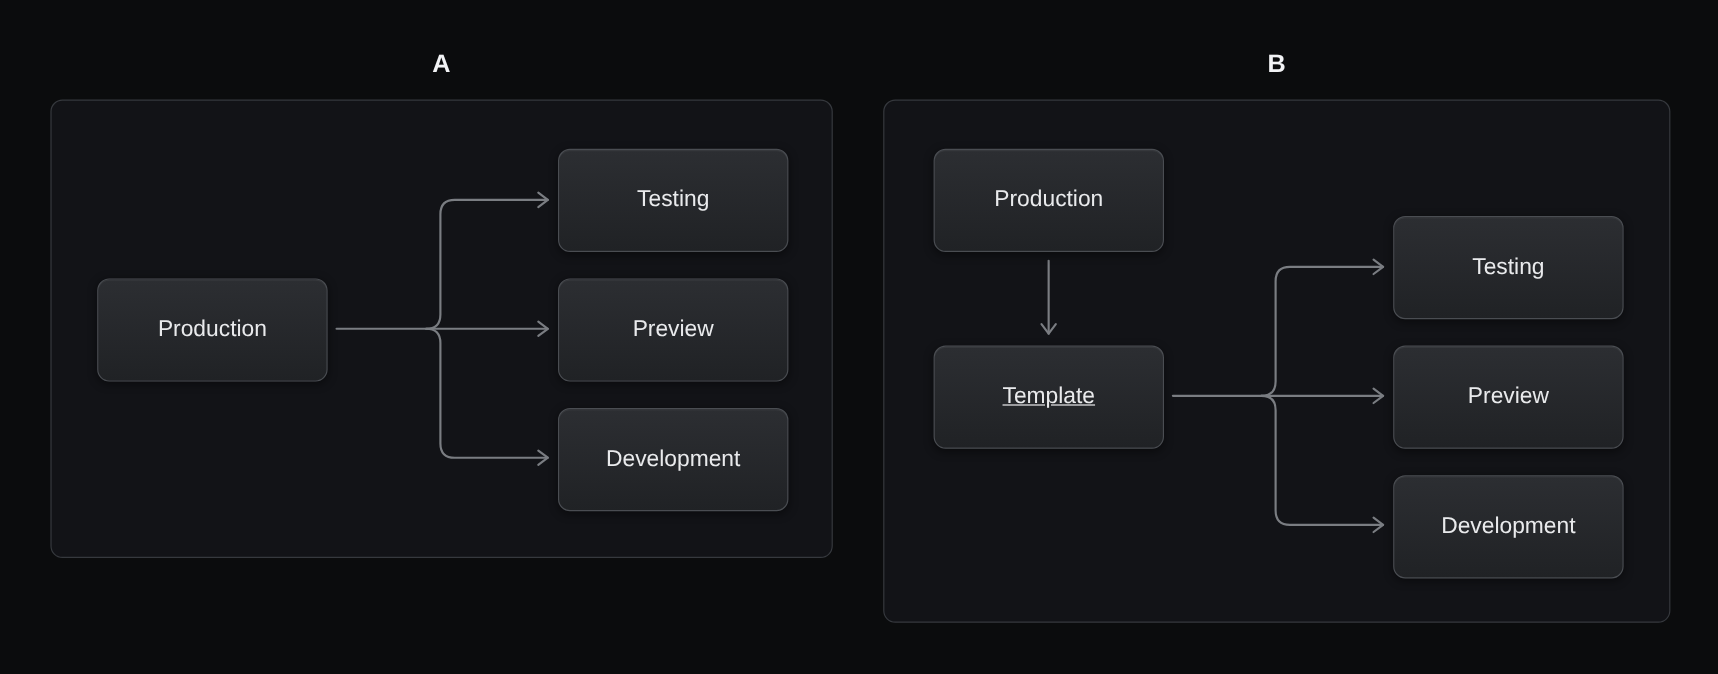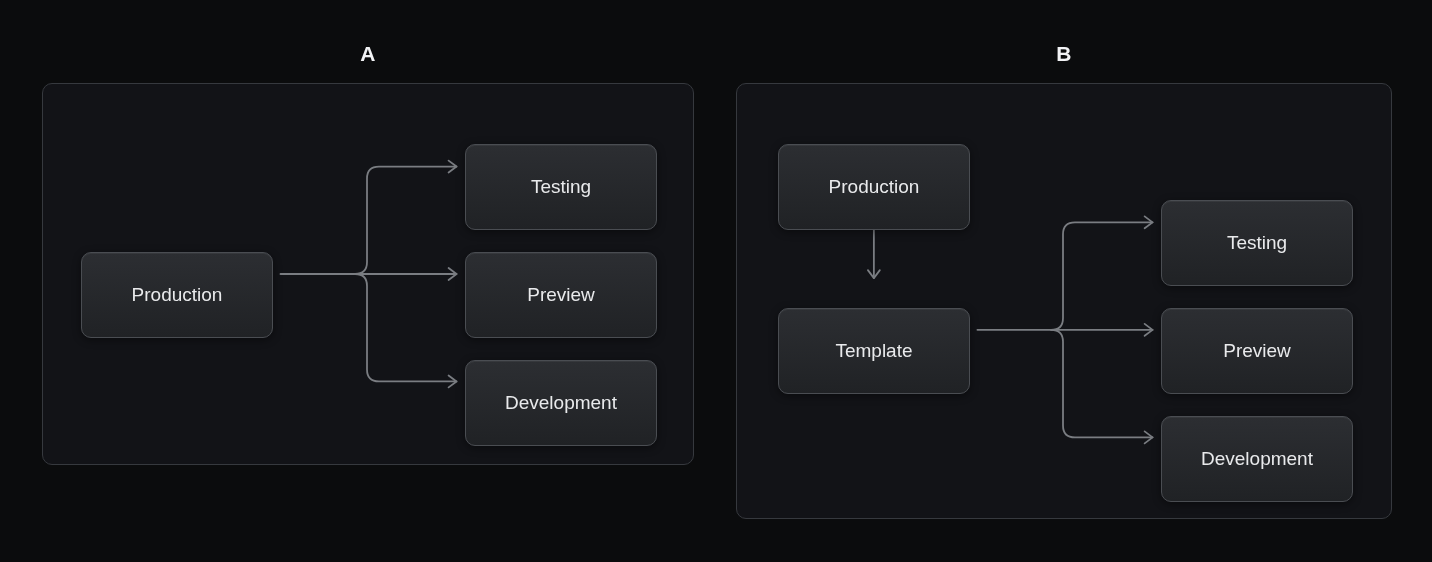--- a/index.html
+++ b/index.html
@@ -59,32 +59,31 @@
     height: 86px;
     background: linear-gradient(180deg, #2c2e32 0%, #202225 100%);
     border: 1px solid #4a4d52;
     border-radius: 10px;
     display: flex;
     align-items: center;
     justify-content: center;
     color: #e9eaec;
     font-size: 19px;
     box-shadow: inset 0 1px 0 rgba(255,255,255,0.05), 0 2px 8px rgba(0,0,0,0.45);
-    margin-top: 20px;
   }
 
   
   .a .n-production  { left: 38px;  top: 148px; }
   .a .n-testing     { left: 422px; top: 40px;  }
   .a .n-preview     { left: 422px; top: 148px; }
   .a .n-development { left: 422px; top: 256px; }
 
   
   .b .n-production  { left: 41px;  top: 40px;  }
-  .b .n-template    { left: 41px;  top: 204px; }
+  .b .n-template    { left: 41px;  top: 204px; text-decoration: underline; }
   .b .n-testing     { left: 424px; top: 96px;  }
   .b .n-preview     { left: 424px; top: 204px; }
   .b .n-development { left: 424px; top: 312px; }
 </style>
 </head>
 <body>
 
 <div class="stage">
 
   <div class="panel-title a">A</div>

